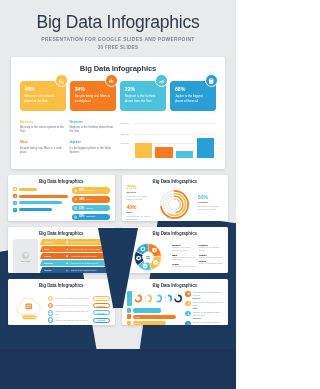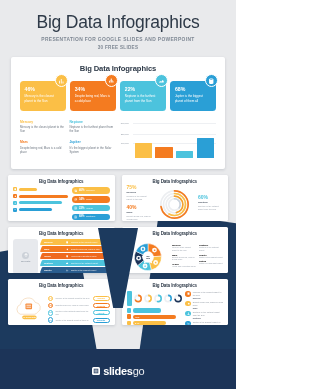--- a/index.html
+++ b/index.html
@@ -678,22 +678,14 @@
     </div>
           </div>
       </div>
     </div>
 
   </div>
 
   <div class="navy-wedge"></div>
   <div class="navy-foot"></div>
 
-  <div class="brand">
-    <div class="bmark">
-      <svg viewBox="0 0 24 24">
-          <path d="M3 3h18v18H3V3zm3 3v5h5V6H6zm7 0v5h5V6h-5zM6 13v5h5v-5H6zm7 0v5h5v-5h-5z"></path>
-        </svg>
-    </div>
-    <div class="bname"><b>slides</b><span>go</span></div>
-  </div>
 
 </div>
 
 </body></html>

